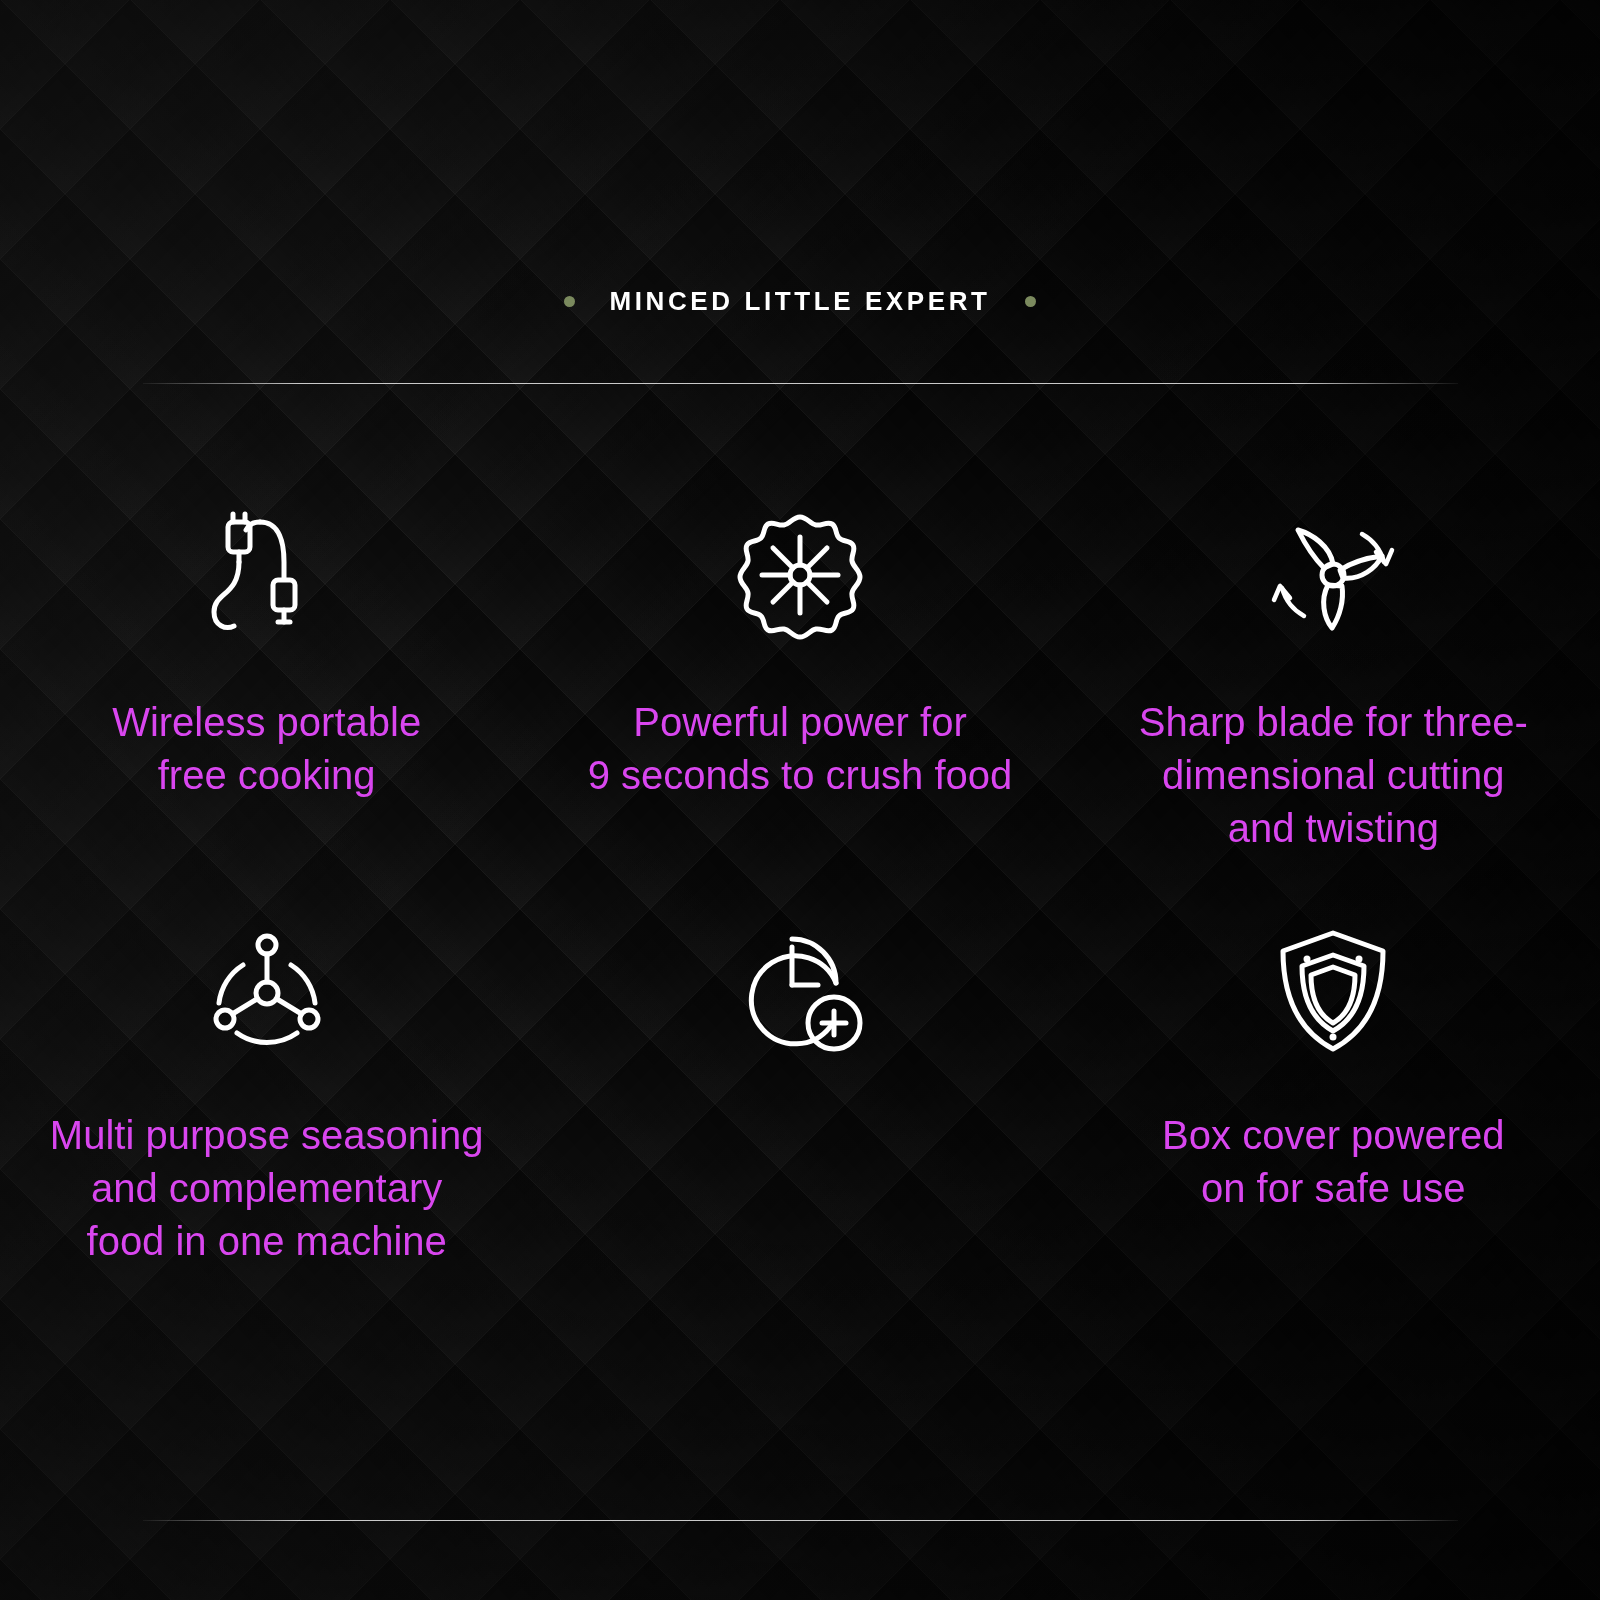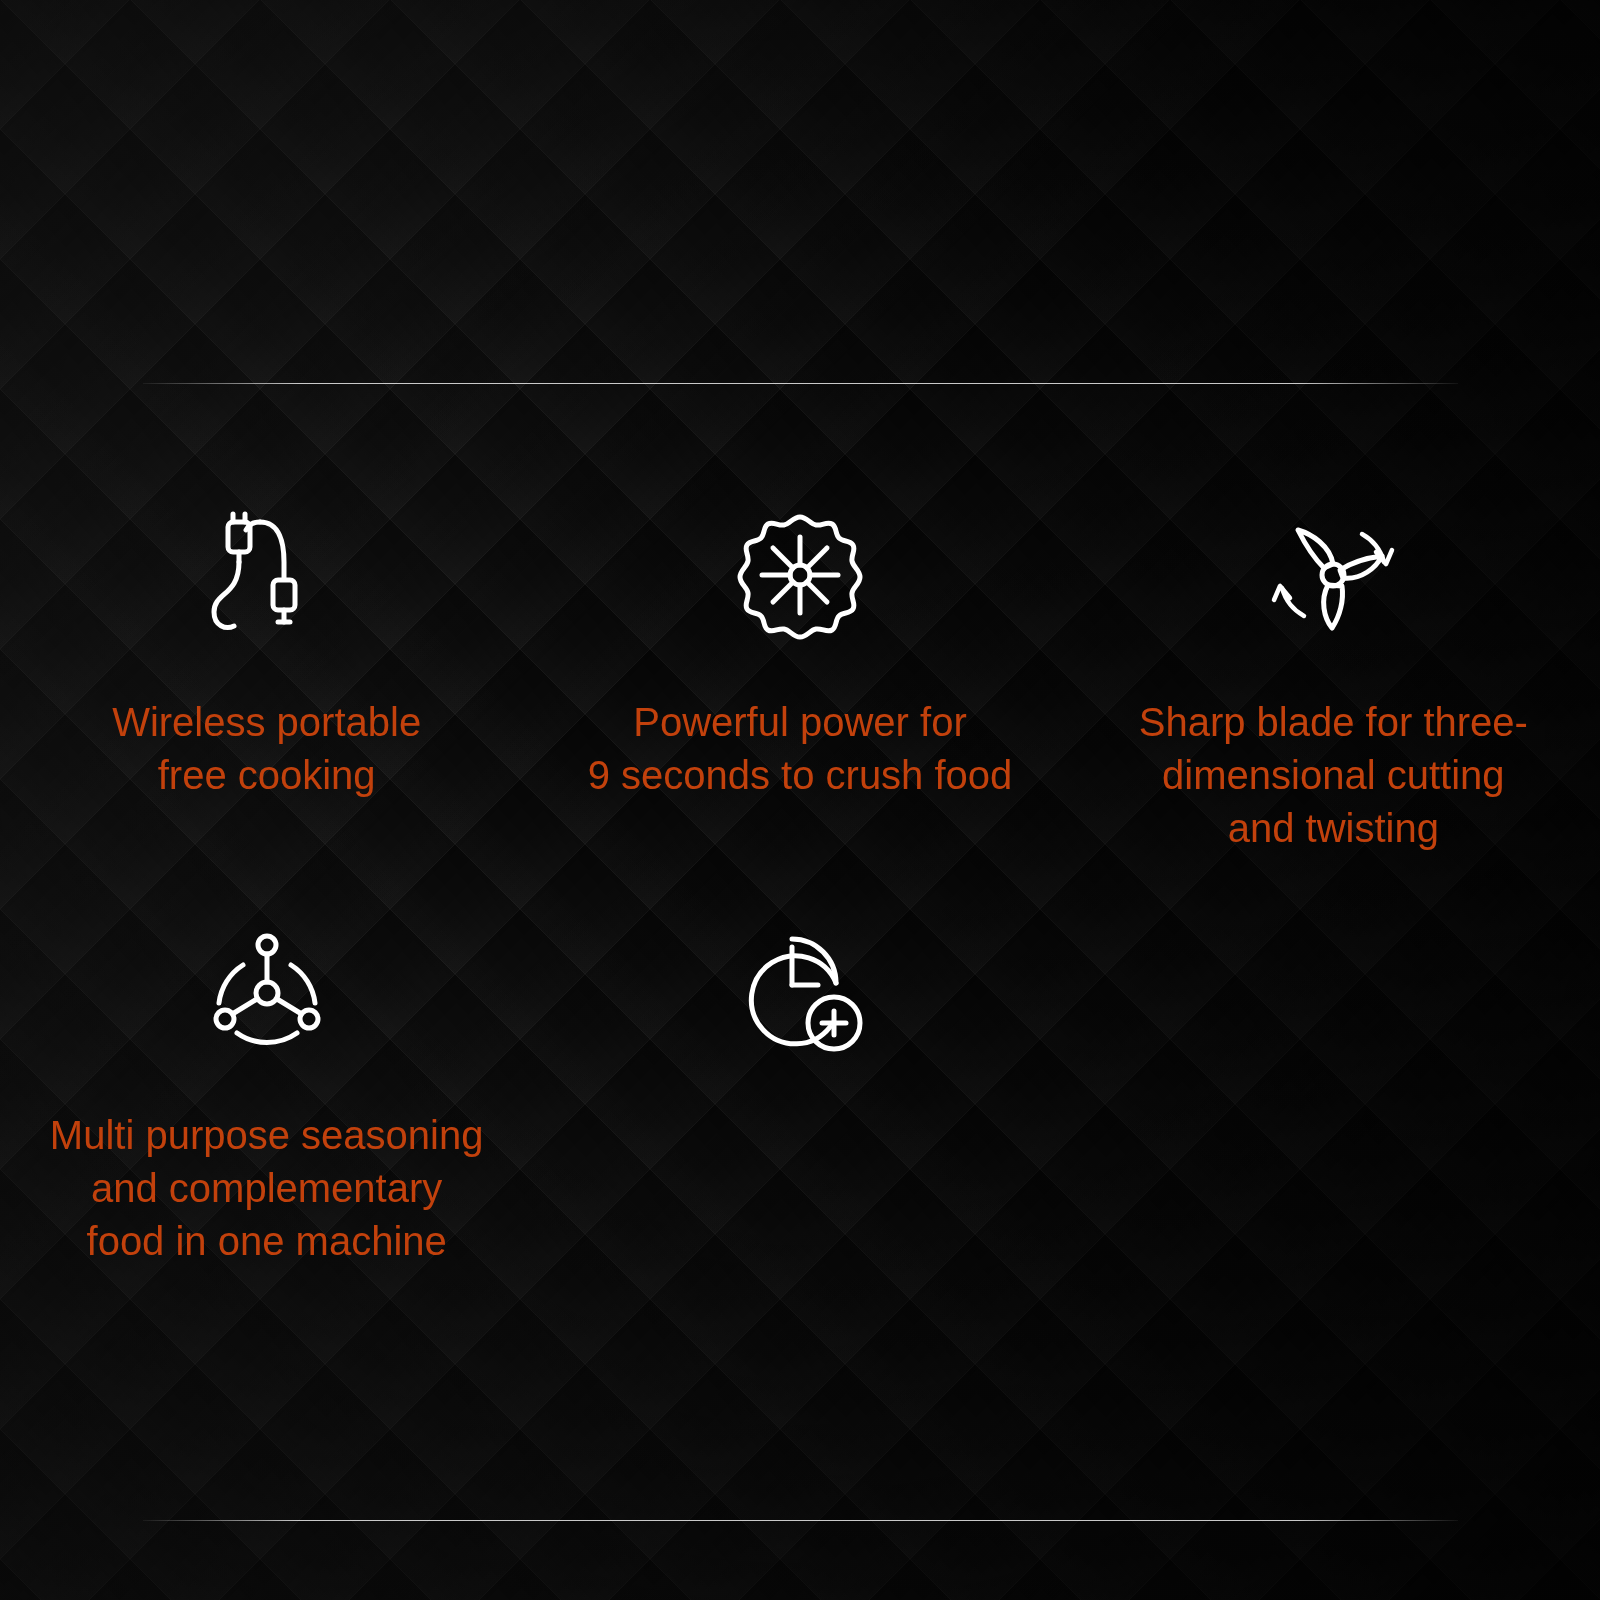--- a/index.html
+++ b/index.html
@@ -98,36 +98,41 @@
   .icon {
     height: 150px;
     display: flex;
     align-items: center;
     justify-content: center;
   }
   .icon svg { display: block; }
 
   .caption {
     margin-top: 46px;
-    color: #c2410c;
+    color: #d946ef;
     font-size: 40px;
     line-height: 1.33;
     text-align: center;
     font-weight: 400;
     white-space: pre-line;
   }
   .cell-row2 .caption { margin-top: 43px; }
 </style>
 </head>
 <body>
 
 <div class="page">
   <div class="bg"></div>
   <div class="bg-vignette"></div>
 
+  <div class="header">
+    <span class="dot"></span>
+    <span class="header-title">MINCED LITTLE EXPERT</span>
+    <span class="dot"></span>
+  </div>
 
   <div class="rule rule-top"></div>
 
   <div class="grid">
 
     <div class="cell">
       <div class="icon">
         <svg width="150" height="150" viewBox="0 0 150 150" fill="none" stroke="#ffffff" stroke-width="5" stroke-linecap="round" stroke-linejoin="round">
           <rect x="36" y="22" width="22" height="30" rx="5"></rect>
           <line x1="47" y1="52" x2="47" y2="62"></line>
@@ -210,17 +215,31 @@
           <path d="M106 62 A44 44 0 0 0 62 18"></path>
           <line x1="62" y1="26" x2="62" y2="64"></line>
           <line x1="62" y1="64" x2="88" y2="64"></line>
           <circle cx="104" cy="102" r="26"></circle>
           <line x1="104" y1="90" x2="104" y2="114"></line>
           <line x1="92" y1="102" x2="116" y2="102"></line>
         </svg>
       </div>
     </div>
 
+    <div class="cell cell-row2">
+      <div class="icon">
+        <svg width="140" height="140" viewBox="0 0 140 140" fill="none" stroke="#ffffff" stroke-width="5" stroke-linecap="round" stroke-linejoin="round">
+          <path d="M70 12 L120 30 C120 76, 104 110, 70 128 C36 110, 20 76, 20 30 Z"></path>
+          <path d="M70 34 L101 45 C101 78, 90 99, 70 110 C50 99, 39 78, 39 45 Z"></path>
+          <path d="M70 46 L92 54 C92 79, 84 94, 70 102 C56 94, 48 79, 48 54 Z"></path>
+          <circle cx="44" cy="38" r="3.5" fill="#ffffff" stroke="none"></circle>
+          <circle cx="96" cy="38" r="3.5" fill="#ffffff" stroke="none"></circle>
+          <circle cx="70" cy="116" r="3.5" fill="#ffffff" stroke="none"></circle>
+        </svg>
+      </div>
+      <div class="caption">Box cover powered
+on for safe use</div>
+    </div>
 
   </div>
 
   <div class="rule rule-bottom"></div>
 </div>
 
 </body></html>

